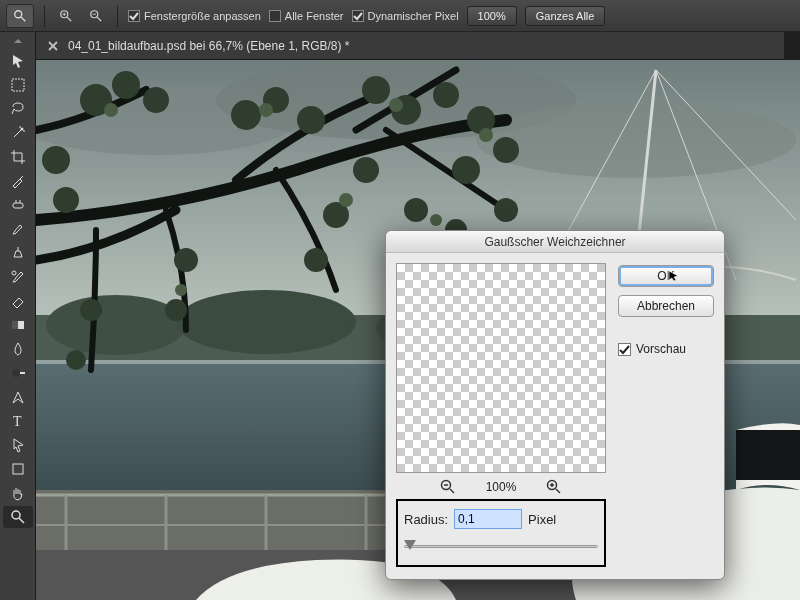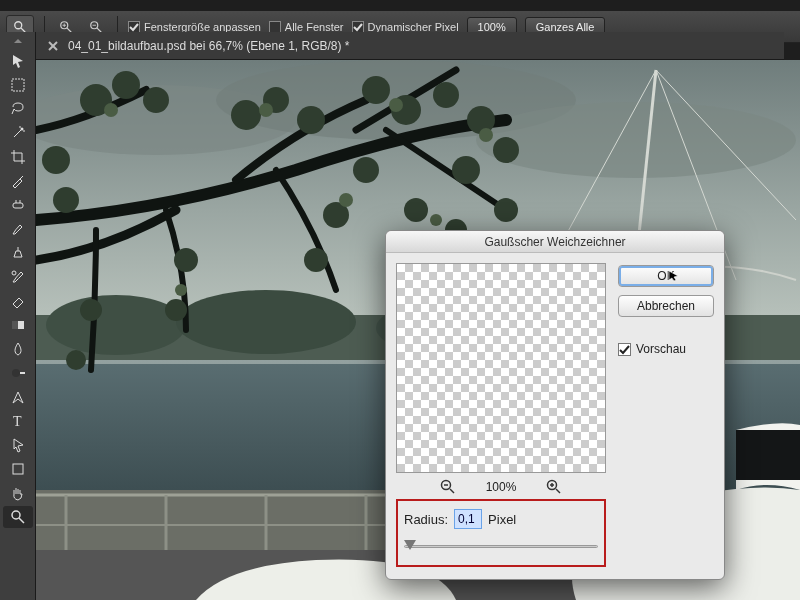--- a/index.html
+++ b/index.html
@@ -9,21 +9,21 @@
     background: #1e1e1e;
     width: 800px;
     height: 600px;
     overflow: hidden;
     position: relative;
   }
 
   
   .option-bar {
     position: absolute;
-    top: 11px; left: 0; right: 0;
+    top: 0; left: 0; right: 0;
     height: 32px;
     background: linear-gradient(#4a4a4a, #383838);
     border-bottom: 1px solid #222;
     display: flex;
     align-items: center;
     padding: 0 6px;
     gap: 8px;
     color: #ddd;
   }
   .tool-current {
@@ -155,30 +155,30 @@
     background-color:#fff;
   }
   .zoom-row{
     display:flex;align-items:center;justify-content:center;gap:30px;
     margin-top:6px;
     font-size:12px;color:#222;
   }
   .zoom-row .zicon{width:16px;height:16px;cursor:pointer;}
   .zoom-row svg{width:16px;height:16px;fill:none;stroke:#333;stroke-width:1.5;}
   .radius-box{
-    border:2px solid #b91c1c;
+    border:2px solid #000000;
     padding:8px 6px 12px 6px;
     margin-top:4px;
   }
   .radius-row{
     display:flex;align-items:center;gap:6px;
     font-size:13px;color:#222;
   }
   .radius-input{
-    width:28px;height:20px;
+    width:68px;height:20px;
     border:1px solid #6aa3e8;
     background:#cfe2ff;
     font-size:12px;
     padding:0 3px;
     text-align:left;
     color:#003;
   }
   .slider{
     margin-top:10px;
     position:relative;

